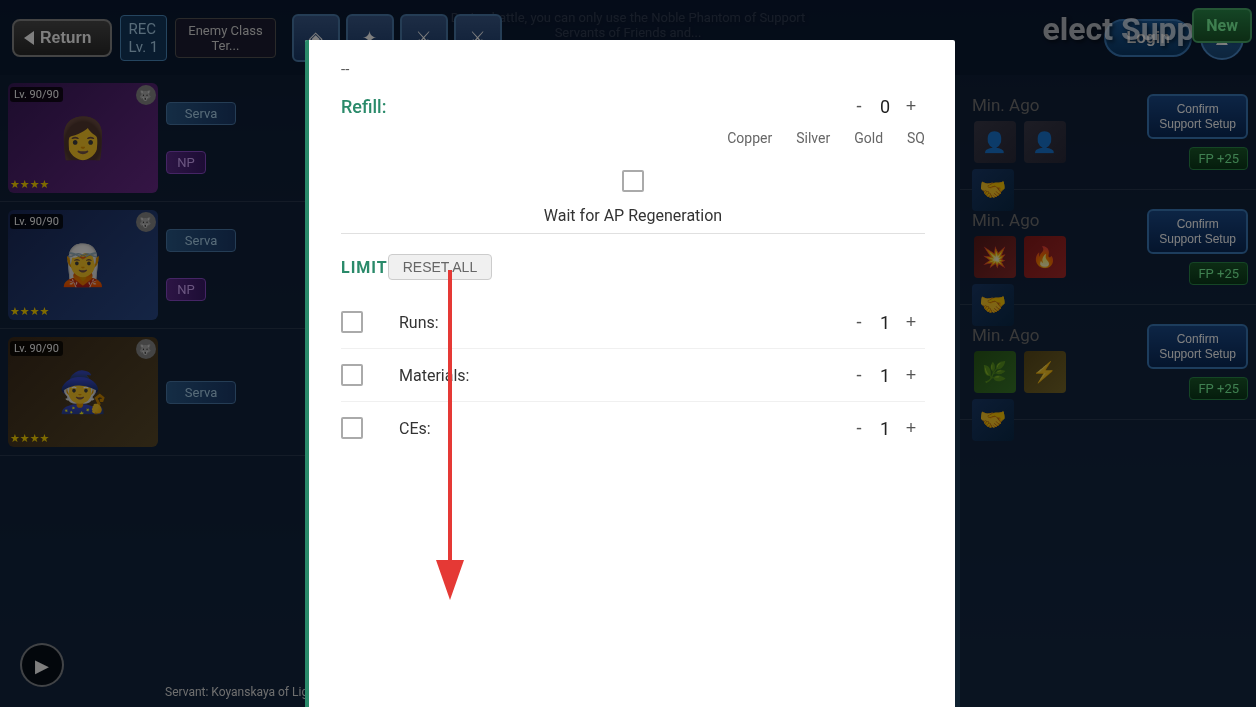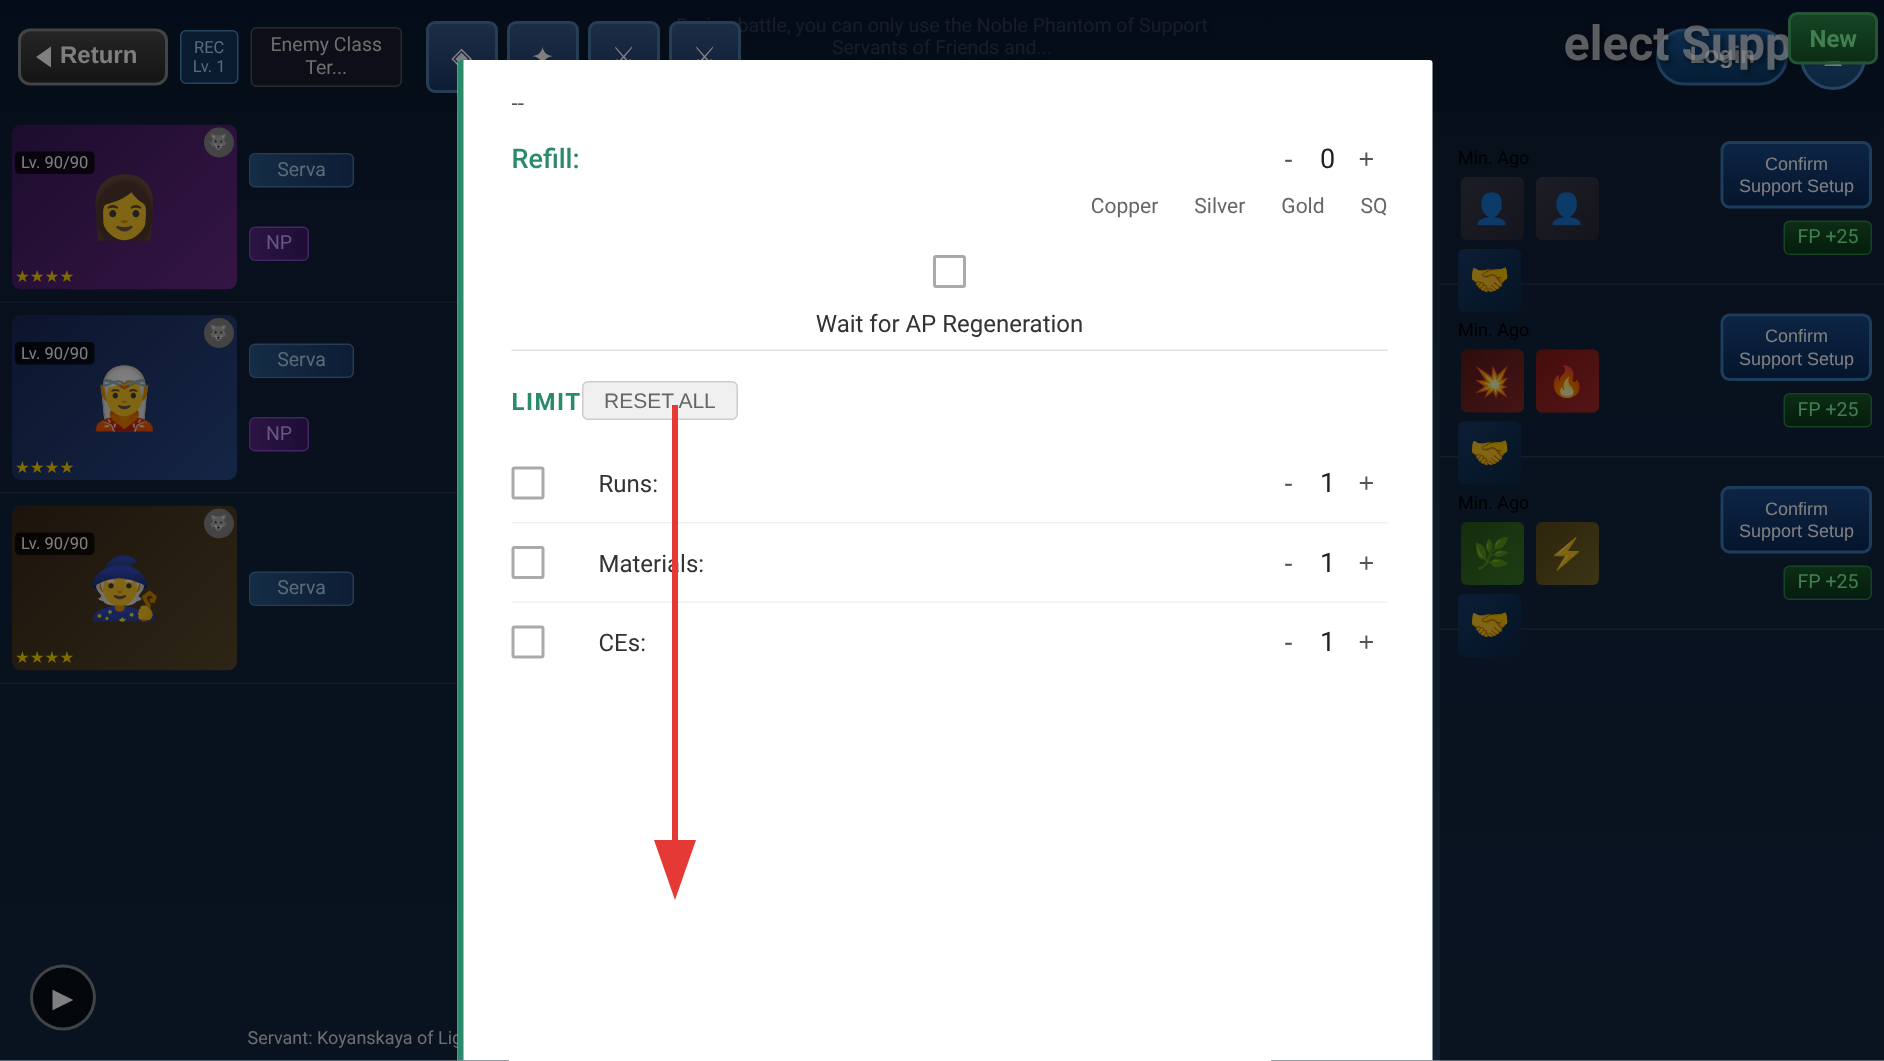--- a/index.html
+++ b/index.html
@@ -57,23 +57,22 @@
       border-top: 7px solid transparent;
       border-bottom: 7px solid transparent;
       border-right: 10px solid white;
     }
 
     .rec-box {
       background: rgba(20,60,100,0.9);
       border: 1px solid #4a8abf;
       border-radius: 4px;
       color: #aed6f1;
-      font-size: 11px;
+      font-size: 15px;
       padding: 4px 8px;
-      text-align: center;
     }
 
     .enemy-class-box {
       background: rgba(30,30,50,0.9);
       border: 1px solid #555;
       border-radius: 4px;
       color: #ddd;
       font-size: 13px;
       padding: 4px 12px;
       text-align: center;
@@ -175,21 +174,21 @@
       justify-content: center;
       font-size: 40px;
     }
 
     .servant-portrait-bg.purple { background: linear-gradient(135deg, #3a1a5a, #6a2a8a); }
     .servant-portrait-bg.blue { background: linear-gradient(135deg, #1a2a5a, #2a4a8a); }
     .servant-portrait-bg.brown { background: linear-gradient(135deg, #3a2a1a, #5a4a2a); }
 
     .servant-lv {
       position: absolute;
-      top: 18px;
+      top: 4px;
       left: 2px;
       background: rgba(0,0,0,0.75);
       color: #fff;
       font-size: 11px;
       padding: 1px 4px;
       border-radius: 3px;
     }
 
     .servant-wolf {
       position: absolute;
@@ -279,22 +278,22 @@
       border-radius: 6px;
       color: white;
       font-size: 12px;
       padding: 6px 10px;
       cursor: pointer;
       text-align: center;
       line-height: 1.2;
     }
 
     .min-ago {
-      color: #000000;
-      font-size: 12px;
+      color: #737373;
+      font-size: 17px;
       margin-bottom: 4px;
       margin-top: 41px;
     }
 
     
     .modal-backdrop {
       position: absolute;
       inset: 0;
       background: rgba(0,0,0,0.5);
       z-index: 10;

